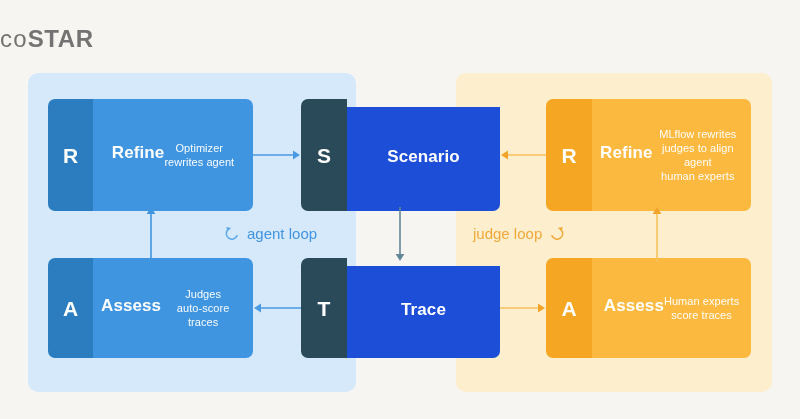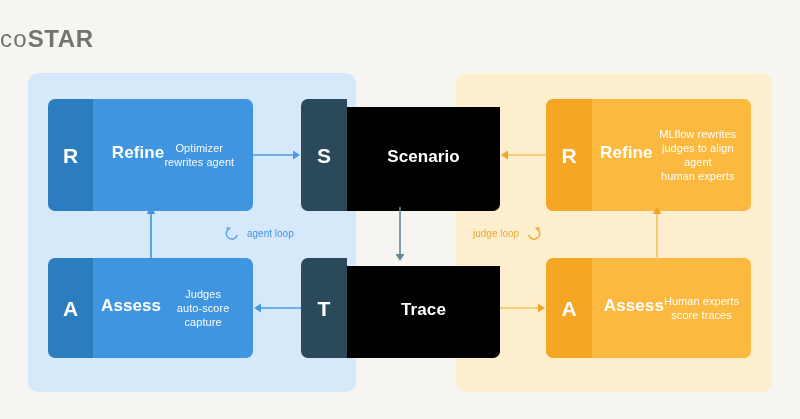--- a/index.html
+++ b/index.html
@@ -103,21 +103,21 @@
     letter-spacing: 0.05px;
     opacity: 0.97;
   }
 
   
   .card-blue .card-badge { background: #2c7dbf; width: 45px; }
   .card-blue .card-body  { background: #3f95e0; }
 
   
   .card-teal .card-badge { background: #2a4a5a; width: 46px; }
-  .card-teal .card-body  { background: #000000; margin-top: 8px; }
+  .card-teal .card-body  { background: #1d4ed8; margin-top: 8px; }
 
   
   .card-orange .card-badge { background: #f5a623; width: 46px; }
   .card-orange .card-body  { background: #fbb93f; }
 
   
   #card-refine-agent  { left: 48px;  top: 99px;  width: 205px; height: 112px; }
   #card-assess-agent  { left: 48px;  top: 258px; width: 205px; height: 100px; }
   #card-scenario      { left: 301px; top: 99px;  width: 199px; height: 112px; }
   #card-trace         { left: 301px; top: 258px; width: 199px; height: 100px; }
@@ -135,21 +135,21 @@
   #arrow-refinej-to-scenario{ left: 500px; top: 147px;  width: 46px;  height: 16px; }
   #arrow-trace-to-assessj   { left: 500px; top: 300px;  width: 46px;  height: 16px; }
   #arrow-assessj-to-refinej { left: 649px; top: 206px;  width: 16px;  height: 56px; }
 
   
   .loop-label {
     position: absolute;
     display: flex;
     align-items: center;
     gap: 7px;
-    font-size: 10px;
+    font-size: 15px;
     line-height: 14px;
     white-space: nowrap;
   }
   #loop-agent {
     left: 224px;
     top: 226px;
     color: #3f95e0;
   }
   #loop-judge {
     left: 473px;
@@ -179,21 +179,21 @@
     </div>
   </div>
 </div>
 
 <div class="card card-blue" id="card-assess-agent">
   <div class="card-badge">A</div>
   <div class="card-body">
     <div class="card-title">Assess</div>
     <div class="card-sub">
       <div>Judges</div>
-      <div>auto-score capture</div>
+      <div>auto-score traces</div>
     </div>
   </div>
 </div>
 
 <div class="card card-teal" id="card-scenario">
   <div class="card-badge">S</div>
   <div class="card-body">
     <div class="card-title">Scenario</div>
   </div>
 </div>

